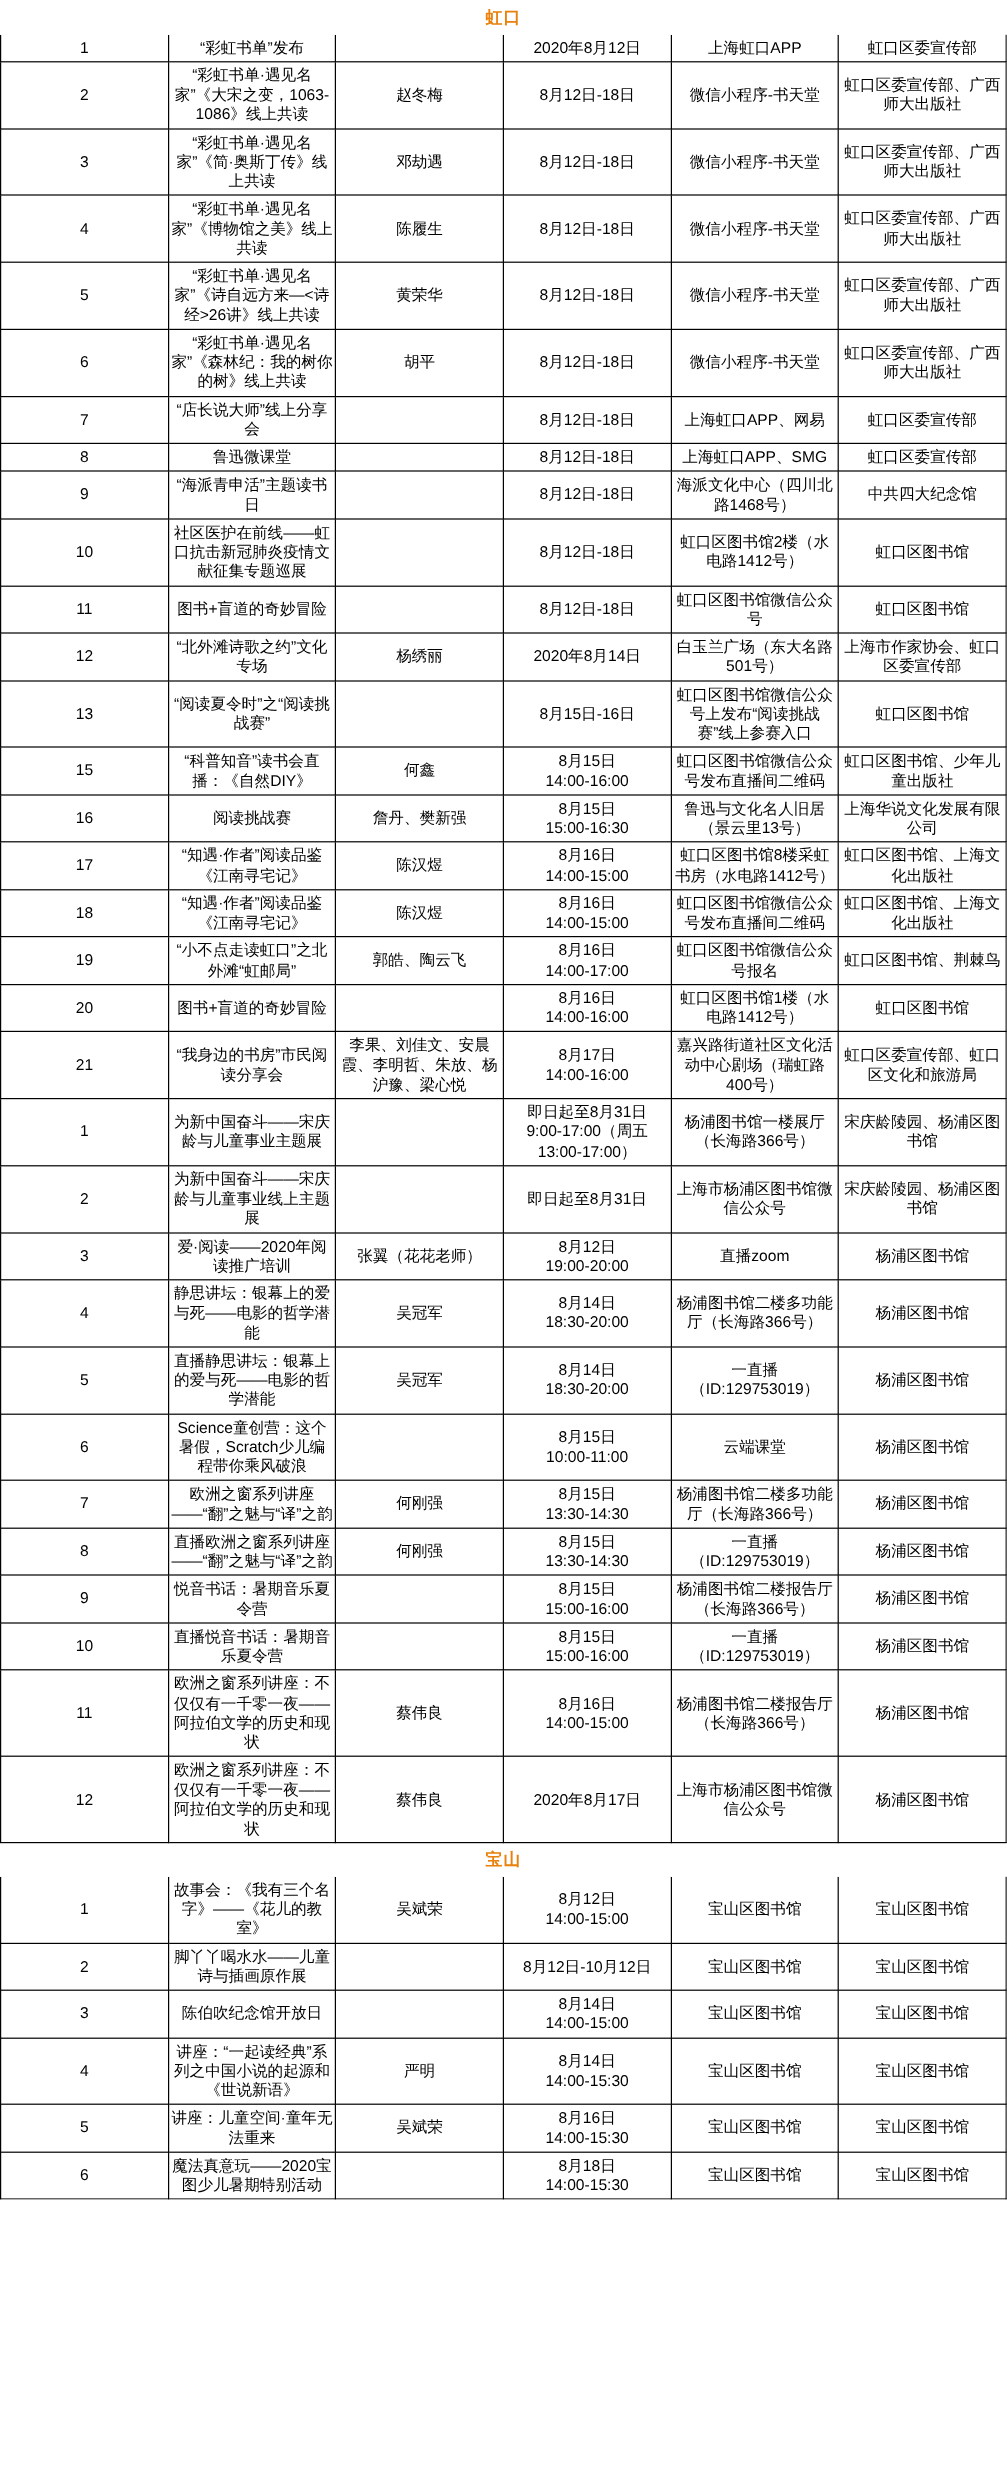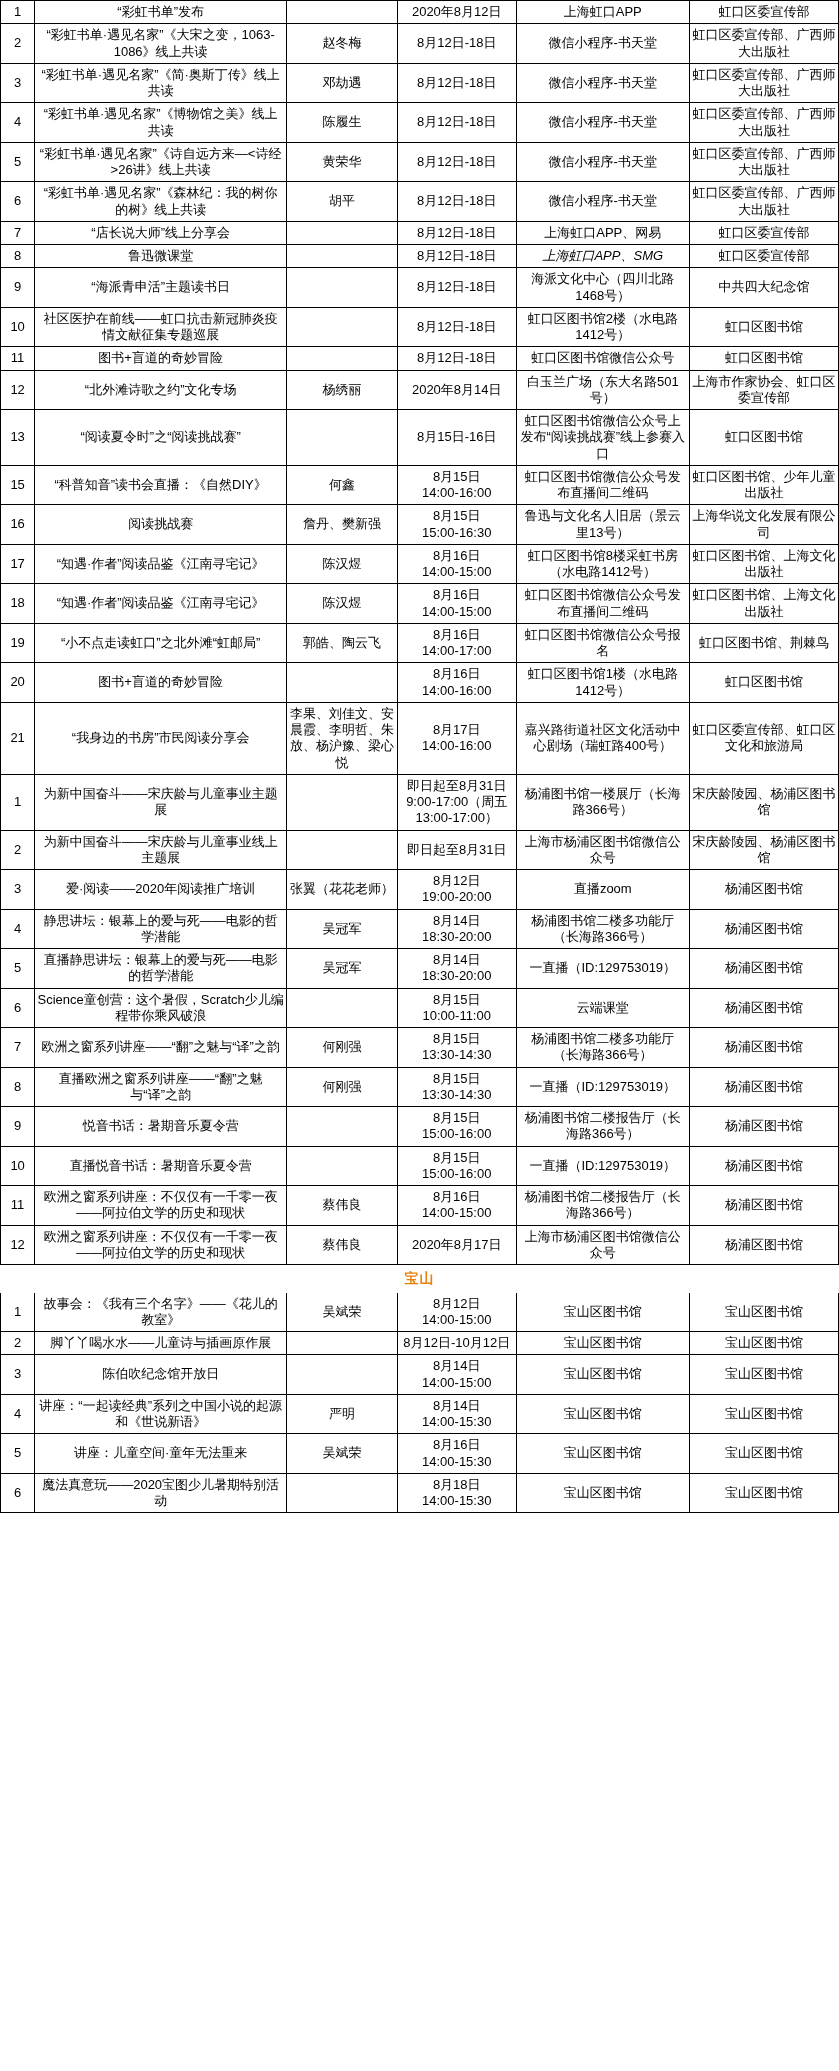--- a/index.html
+++ b/index.html
@@ -52,20 +52,25 @@
     text-align: center;
     letter-spacing: 1px;
   }
 </style>
 </head>
 <body>
 
 <div class="sheet">
   <table class="grid">
     <tbody id="table-body">
+        <tr class="section-row">
+          <td colspan="6">
+            <div class="section-title">虹口</div>
+          </td>
+        </tr>
         <tr>
           <td class="c-idx" style="white-space: pre-line;">1</td>
           <td class="c-name" style="white-space: pre-line;">“彩虹书单”发布</td>
           <td class="c-person" style="white-space: pre-line;"></td>
           <td class="c-time" style="white-space: pre-line;">2020年8月12日</td>
           <td class="c-place" style="white-space: pre-line;">上海虹口APP</td>
           <td class="c-org" style="white-space: pre-line;">虹口区委宣传部</td>
         </tr>
         <tr>
           <td class="c-idx" style="white-space: pre-line;">2</td>
@@ -113,21 +118,21 @@
           <td class="c-person" style="white-space: pre-line;"></td>
           <td class="c-time" style="white-space: pre-line;">8月12日-18日</td>
           <td class="c-place" style="white-space: pre-line;">上海虹口APP、网易</td>
           <td class="c-org" style="white-space: pre-line;">虹口区委宣传部</td>
         </tr>
         <tr>
           <td class="c-idx" style="white-space: pre-line;">8</td>
           <td class="c-name" style="white-space: pre-line;">鲁迅微课堂</td>
           <td class="c-person" style="white-space: pre-line;"></td>
           <td class="c-time" style="white-space: pre-line;">8月12日-18日</td>
-          <td class="c-place" style="white-space: pre-line; font-style: italic;">上海虹口APP、SMG</td>
+          <td class="c-place" style="white-space: pre-line;">上海虹口APP、SMG</td>
           <td class="c-org" style="white-space: pre-line;">虹口区委宣传部</td>
         </tr>
         <tr>
           <td class="c-idx" style="white-space: pre-line;">9</td>
           <td class="c-name" style="white-space: pre-line;">“海派青申活”主题读书日</td>
           <td class="c-person" style="white-space: pre-line;"></td>
           <td class="c-time" style="white-space: pre-line;">8月12日-18日</td>
           <td class="c-place" style="white-space: pre-line;">海派文化中心（四川北路1468号）</td>
           <td class="c-org" style="white-space: pre-line;">中共四大纪念馆</td>
         </tr>

